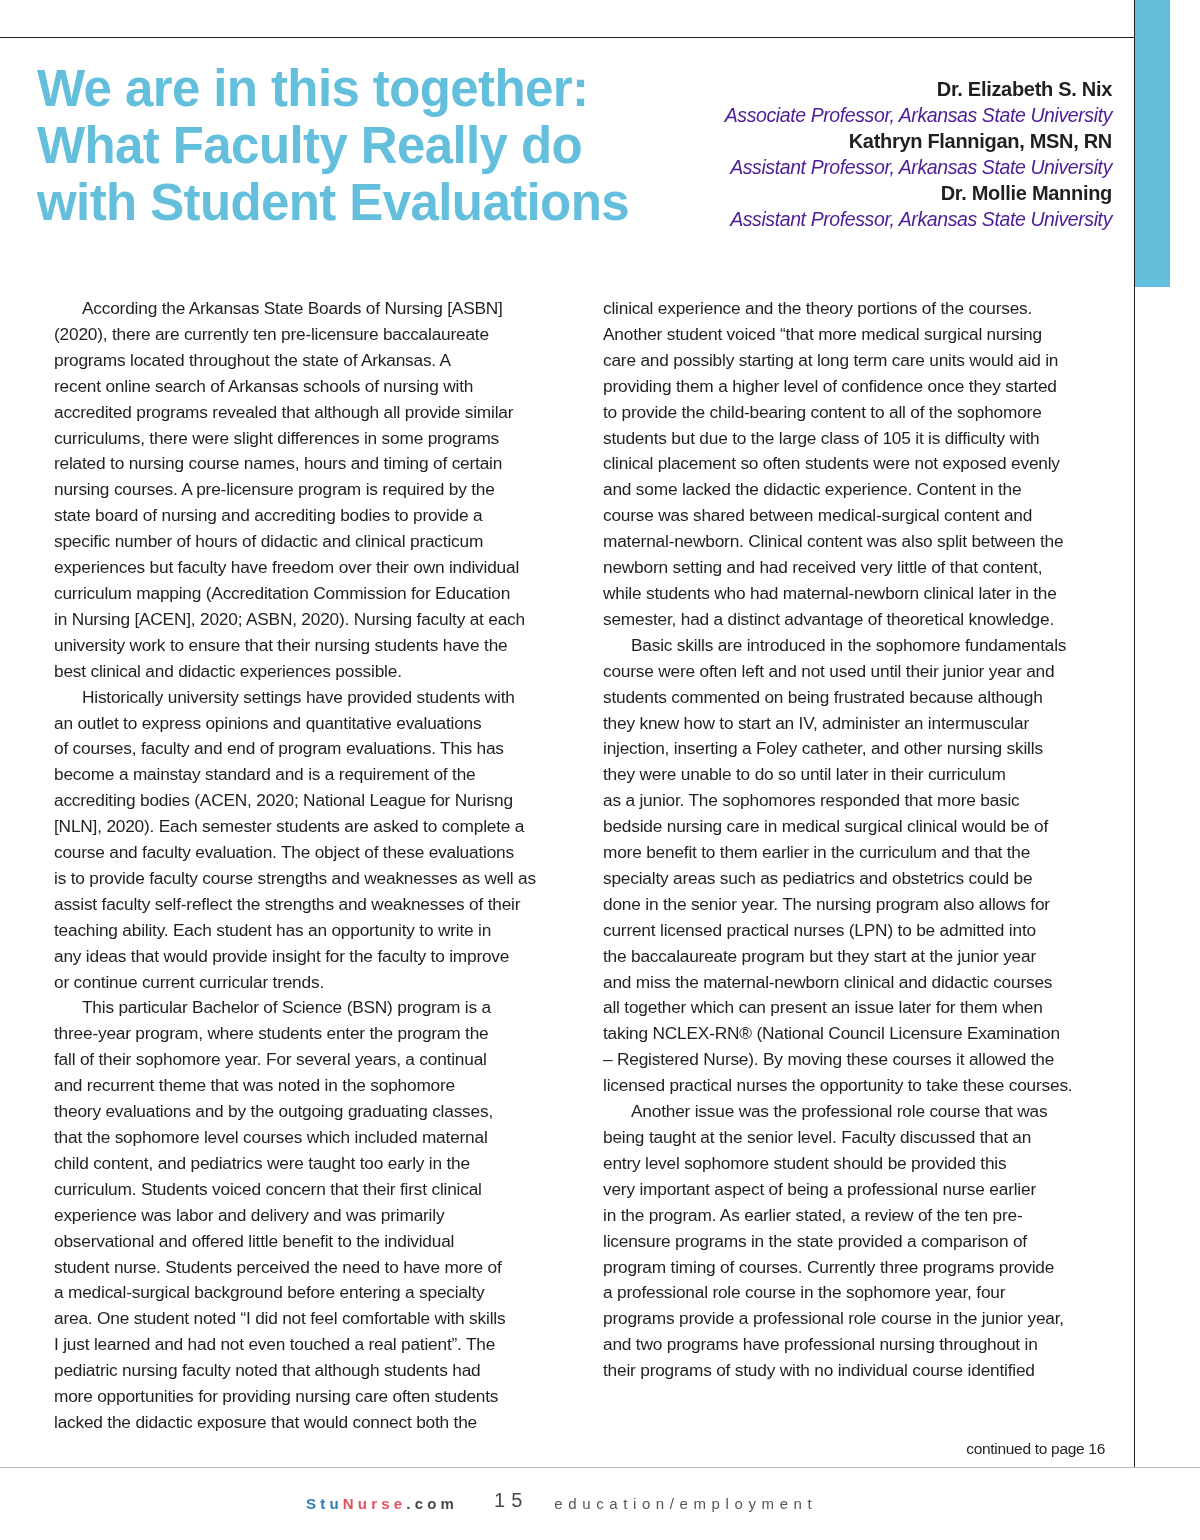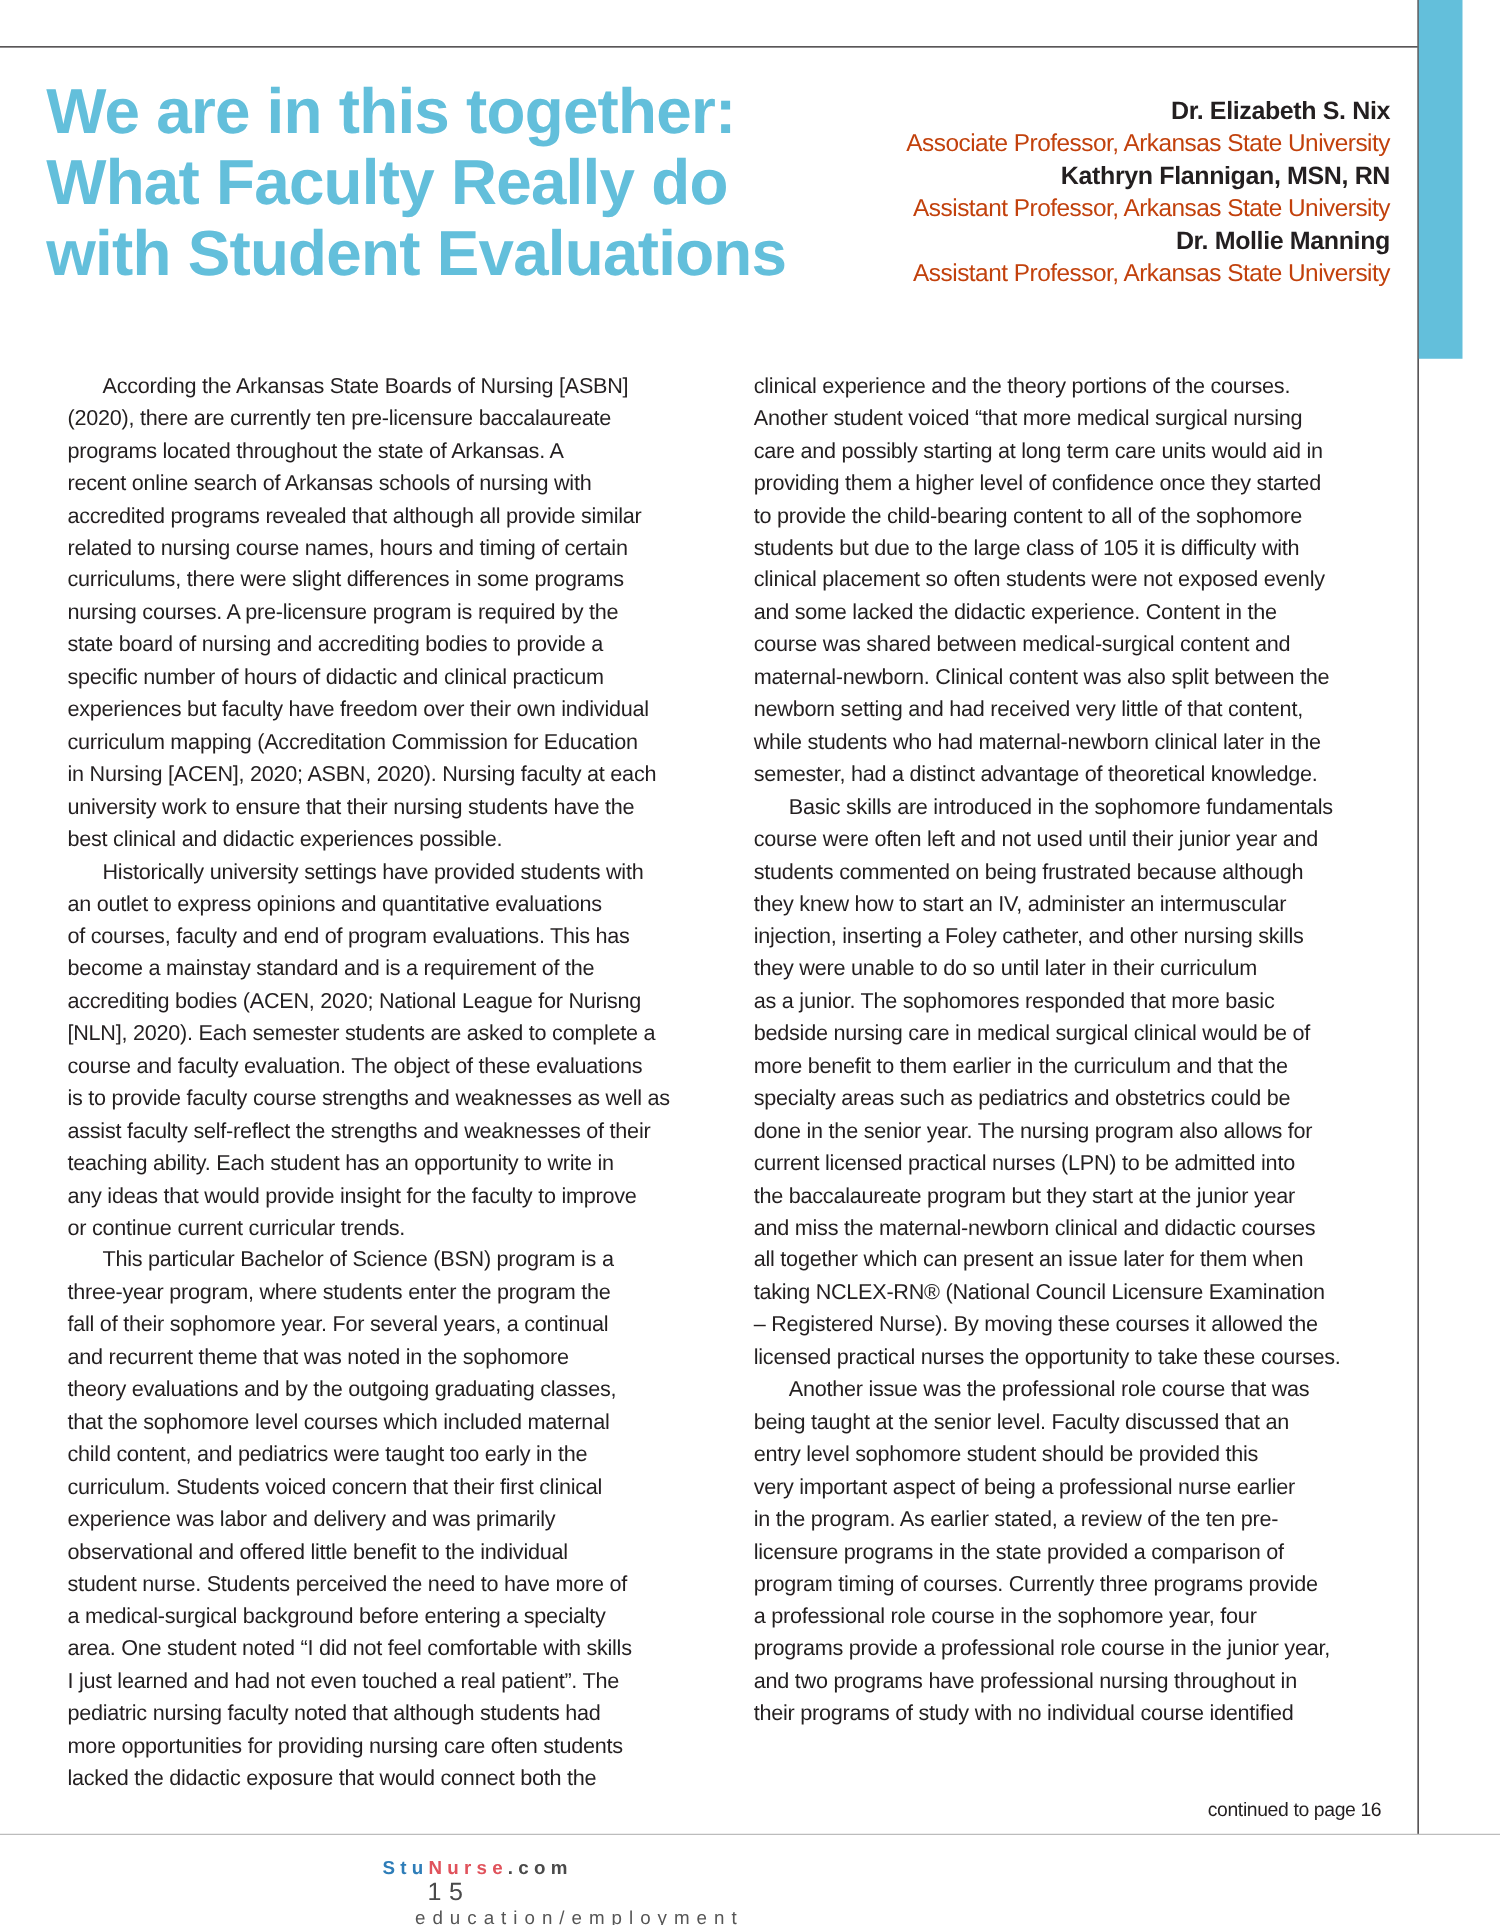--- a/index.html
+++ b/index.html
@@ -10,31 +10,31 @@
   .side-bar { position: absolute; left: 1135px; top: 0; width: 35px; height: 287px; background: #63bfdb; }
   .bottom-rule { position: absolute; left: 0; top: 1467px; width: 1200px; height: 0; border-top: 1.5px solid #bcbcbc; }
 
   .title { position: absolute; left: 37px; top: 60px; width: 660px; margin: 0;
     font-family: "Liberation Sans", sans-serif; font-weight: bold; font-size: 51px; line-height: 57px;
     color: #63bfdb; letter-spacing: -0.6px; }
   .title span { display: block; white-space: nowrap; }
 
   .authors { position: absolute; right: 88px; top: 76px; text-align: right; width: 420px; }
   .author-name { font-weight: bold; font-size: 20px; line-height: 26px; color: #231f20; letter-spacing: -0.3px; white-space: nowrap; text-align: right; }
-  .author-role { font-size: 19.5px; line-height: 26px; color: #c2410c; letter-spacing: -0.4px; white-space: nowrap; }
+  .author-role { font-style: italic; font-size: 19.5px; line-height: 26px; color: #4c1d95; letter-spacing: -0.4px; white-space: nowrap; }
 
   .col { position: absolute; top: 296px; width: 520px; font-size: 17.3px; line-height: 25.9px; color: #231f20; letter-spacing: -0.2px; }
   .col.left { left: 54px; }
   .col.right { left: 591px; margin-left: 12px; }
   .col .ln { display: block; white-space: nowrap; }
   .col .ind { padding-left: 28px; }
 
   .continued { position: absolute; right: 95px; top: 1440px; font-size: 15.5px; color: #231f20; letter-spacing: -0.3px; }
 
-  .footer { position: absolute; top: 1486px; left: 306px; height: 26px; display: flex; align-items: flex-start; white-space: nowrap; flex-direction: column; }
+  .footer { position: absolute; top: 1486px; left: 306px; height: 26px; display: flex; align-items: flex-end; white-space: nowrap; }
   .logo { font-weight: bold; font-size: 15px; letter-spacing: 4.2px; }
   .logo .stu { color: #2e7db8; }
   .logo .nurse { color: #e0525b; }
   .logo .com { color: #4a4a4a; }
   .page-num { margin-left: 36px; font-size: 20px; letter-spacing: 6px; color: #4a4a4a; }
   .section { margin-left: 26px; font-size: 15px; letter-spacing: 5.6px; color: #555555; }
 </style>
 </head>
 <body>
 
@@ -56,22 +56,22 @@
   <div class="author-name">Dr. Mollie Manning</div>
   <div class="author-role">Assistant Professor, Arkansas State University</div>
 </div>
 
 <div class="col left" id="col-left">
     <span class="ln ind">According the Arkansas State Boards of Nursing [ASBN]</span>
     <span class="ln">(2020), there are currently ten pre-licensure baccalaureate</span>
     <span class="ln">programs located throughout the state of Arkansas. A</span>
     <span class="ln">recent online search of Arkansas schools of nursing with</span>
     <span class="ln">accredited programs revealed that although all provide similar</span>
+    <span class="ln">curriculums, there were slight differences in some programs</span>
     <span class="ln">related to nursing course names, hours and timing of certain</span>
-    <span class="ln">curriculums, there were slight differences in some programs</span>
     <span class="ln">nursing courses.  A pre-licensure program is required by the</span>
     <span class="ln">state board of nursing and accrediting bodies to provide a</span>
     <span class="ln">specific number of hours of didactic and clinical practicum</span>
     <span class="ln">experiences but faculty have freedom over their own individual</span>
     <span class="ln">curriculum mapping (Accreditation Commission for Education</span>
     <span class="ln">in Nursing [ACEN], 2020; ASBN, 2020). Nursing faculty at each</span>
     <span class="ln">university work to ensure that their nursing students have the</span>
     <span class="ln">best clinical and didactic experiences possible.</span>
     <span class="ln ind">Historically university settings have provided students with</span>
     <span class="ln">an outlet to express opinions and quantitative evaluations</span>

